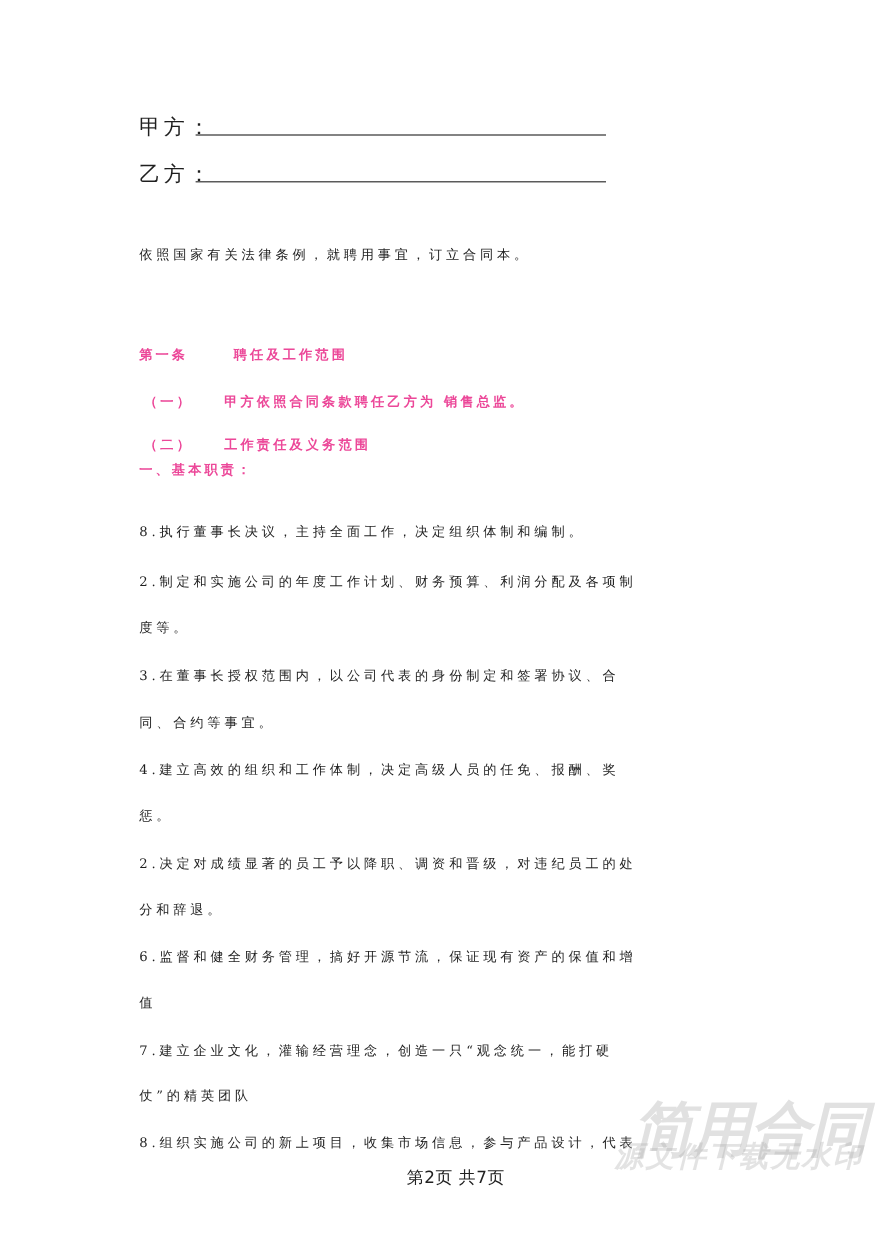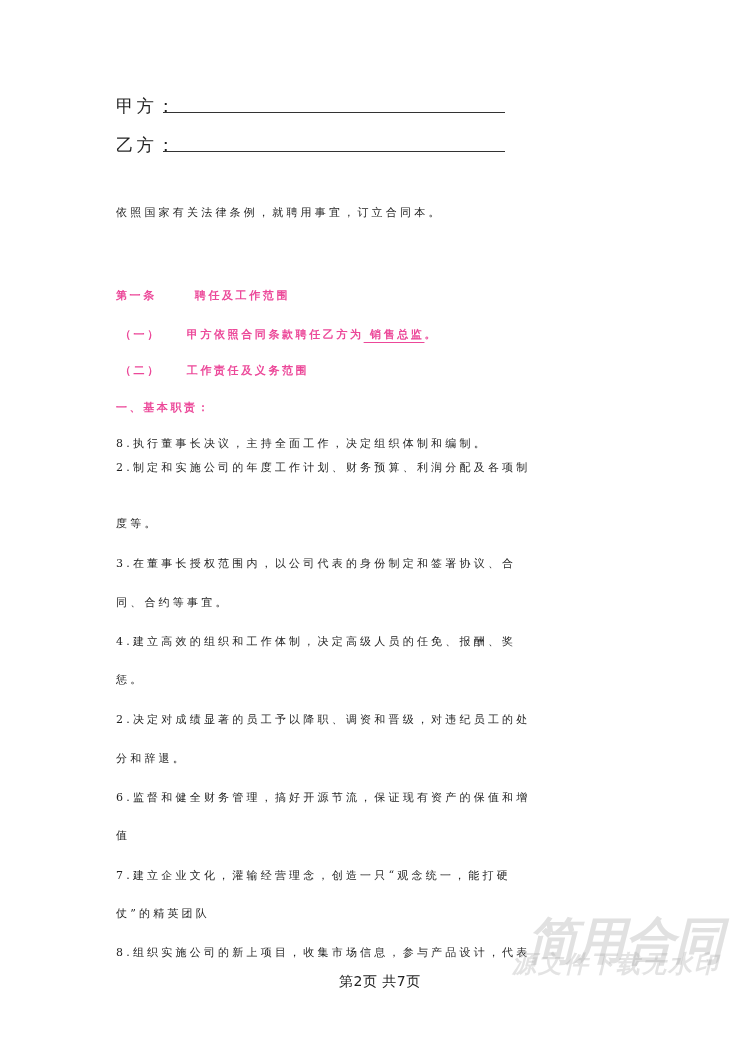--- a/index.html
+++ b/index.html
@@ -5,21 +5,21 @@
     html, body { margin: 0; padding: 0; }
     body {
       width: 742px; height: 1049px; background: #ffffff; position: relative; overflow: hidden;
       font-family: "DejaVu Serif", "Liberation Serif", serif; color: #1f1f1f;
     }
     .line { position: absolute; left: 116px; font-size: 11px; letter-spacing: 3.2px; white-space: nowrap; }
     .bold { font-weight: bold; letter-spacing: 2.6px; color: #ec4899; }
     .party-label { position: absolute; left: 116px; font-size: 17.5px; letter-spacing: 3px; }
     .blank { position: absolute; left: 163px; width: 342px; border-bottom: 1.6px solid #333; height: 0; }
     .gap { display: inline-block; width: 38px; }
-    .u { text-decoration: underline; text-underline-offset: 4px; }
+    .u { text-underline-offset: 4px; }
     .footer { position: absolute; left: 339px; top: 973px; font-size: 14px; color: #222; letter-spacing: 0.5px; font-family: "DejaVu Sans", "Liberation Sans", sans-serif; }
     .wm-big { position: absolute; left: 527px; top: 908px; font-size: 50px; font-weight: bold; font-style: italic; color: rgba(175,175,175,0.38); letter-spacing: -1px; font-family: "DejaVu Sans", "Liberation Sans", sans-serif; }
     .wm-small { position: absolute; left: 512px; top: 948px; font-size: 24px; font-weight: bold; font-style: italic; color: rgba(175,175,175,0.35); letter-spacing: 2px; font-family: Liberation Mono, monospace; }
   </style>
 </head>
 <body>
 
 <div>
 
   <span class="party-label" style="top:94px">甲方：</span>
@@ -35,25 +35,25 @@
   </div>
 
   <div class="line bold" style="top:327px; left:120px">
     <span>（一）</span><span class="gap" style="width:26px"></span><span>甲方依照合同条款聘任乙方为</span><span class="u"> 销售总监</span><span>。</span>
   </div>
 
   <div class="line bold" style="top:363px; left:120px">
     <span>（二）</span><span class="gap" style="width:26px"></span><span>工作责任及义务范围</span>
   </div>
 
-  <div class="line bold" style="top:400px">一、基本职责：</div>
+  <div class="line bold" style="top:384px">一、基本职责：</div>
 
   <div class="line" style="top:436px">8.执行董事长决议，主持全面工作，决定组织体制和编制。</div>
 
-  <div class="line" style="top:460px">2.制定和实施公司的年度工作计划、财务预算、利润分配及各项制</div>
+  <div class="line" style="top:477px">2.制定和实施公司的年度工作计划、财务预算、利润分配及各项制</div>
   <div class="line" style="top:516px">度等。</div>
 
   <div class="line" style="top:556px">3.在董事长授权范围内，以公司代表的身份制定和签署协议、合</div>
   <div class="line" style="top:595px">同、合约等事宜。</div>
 
   <div class="line" style="top:634px">4.建立高效的组织和工作体制，决定高级人员的任免、报酬、奖</div>
   <div class="line" style="top:672px">惩。</div>
 
   <div class="line" style="top:712px">2.决定对成绩显著的员工予以降职、调资和晋级，对违纪员工的处</div>
   <div class="line" style="top:751px">分和辞退。</div>

